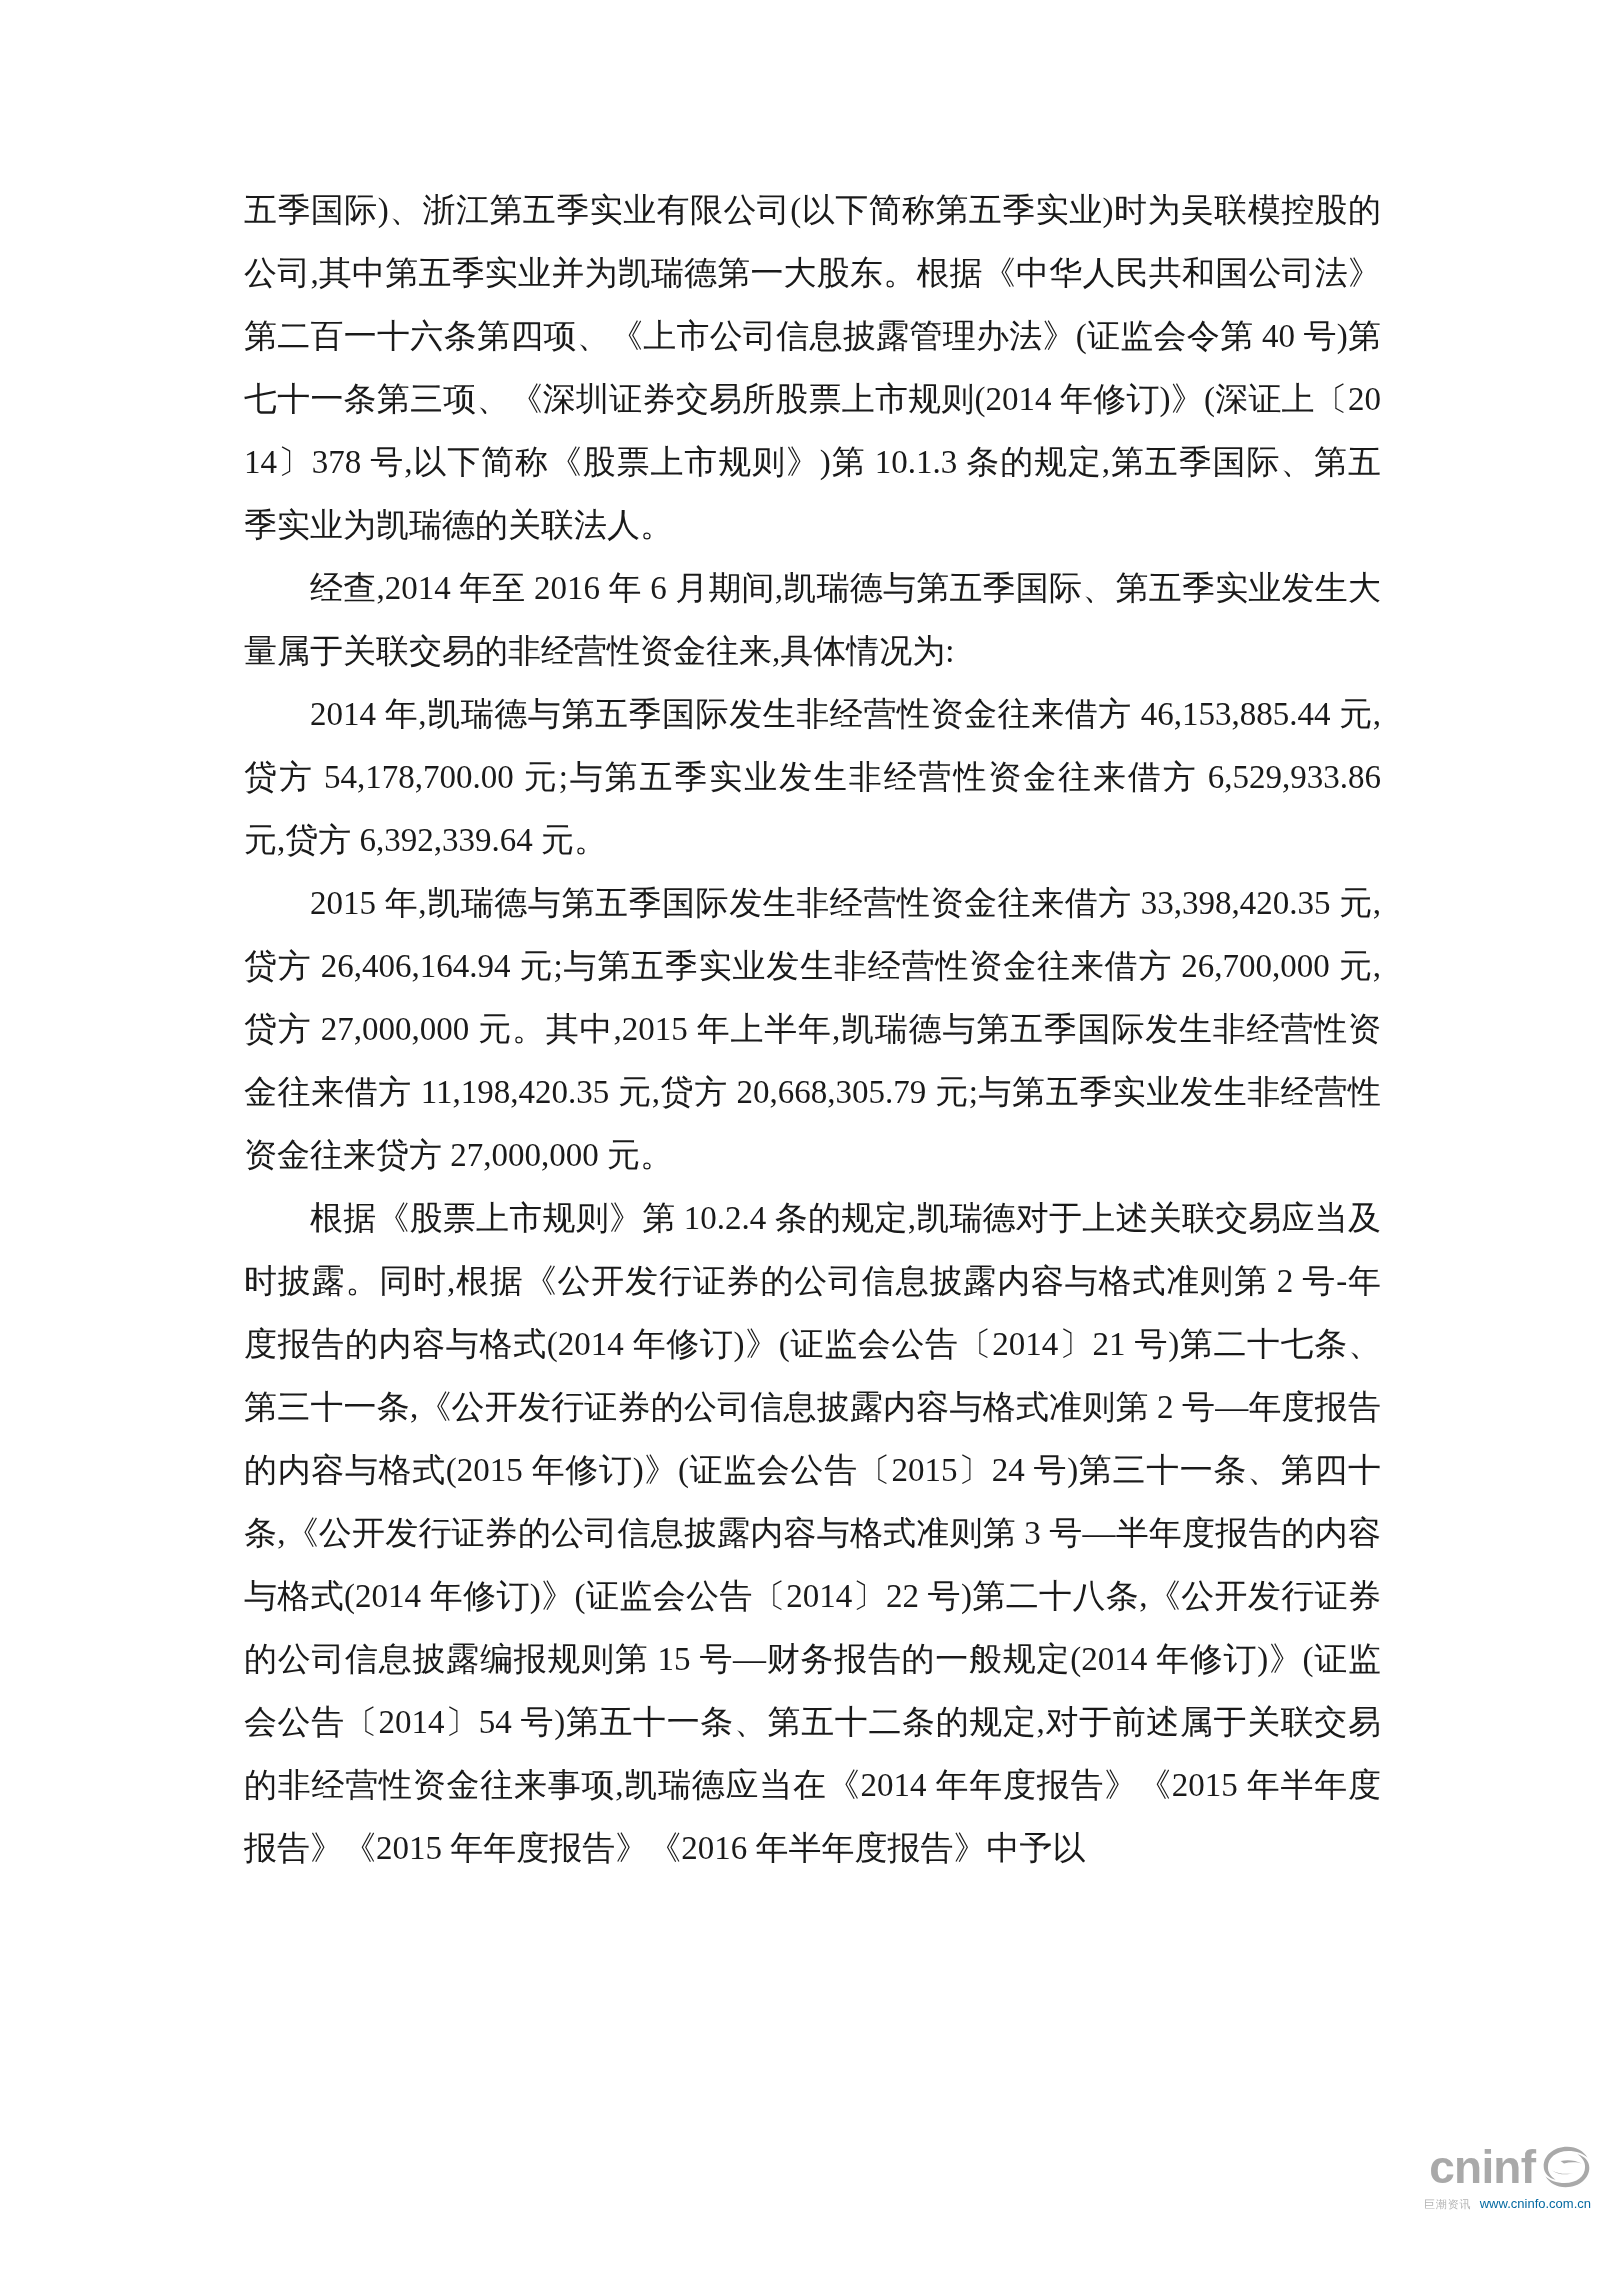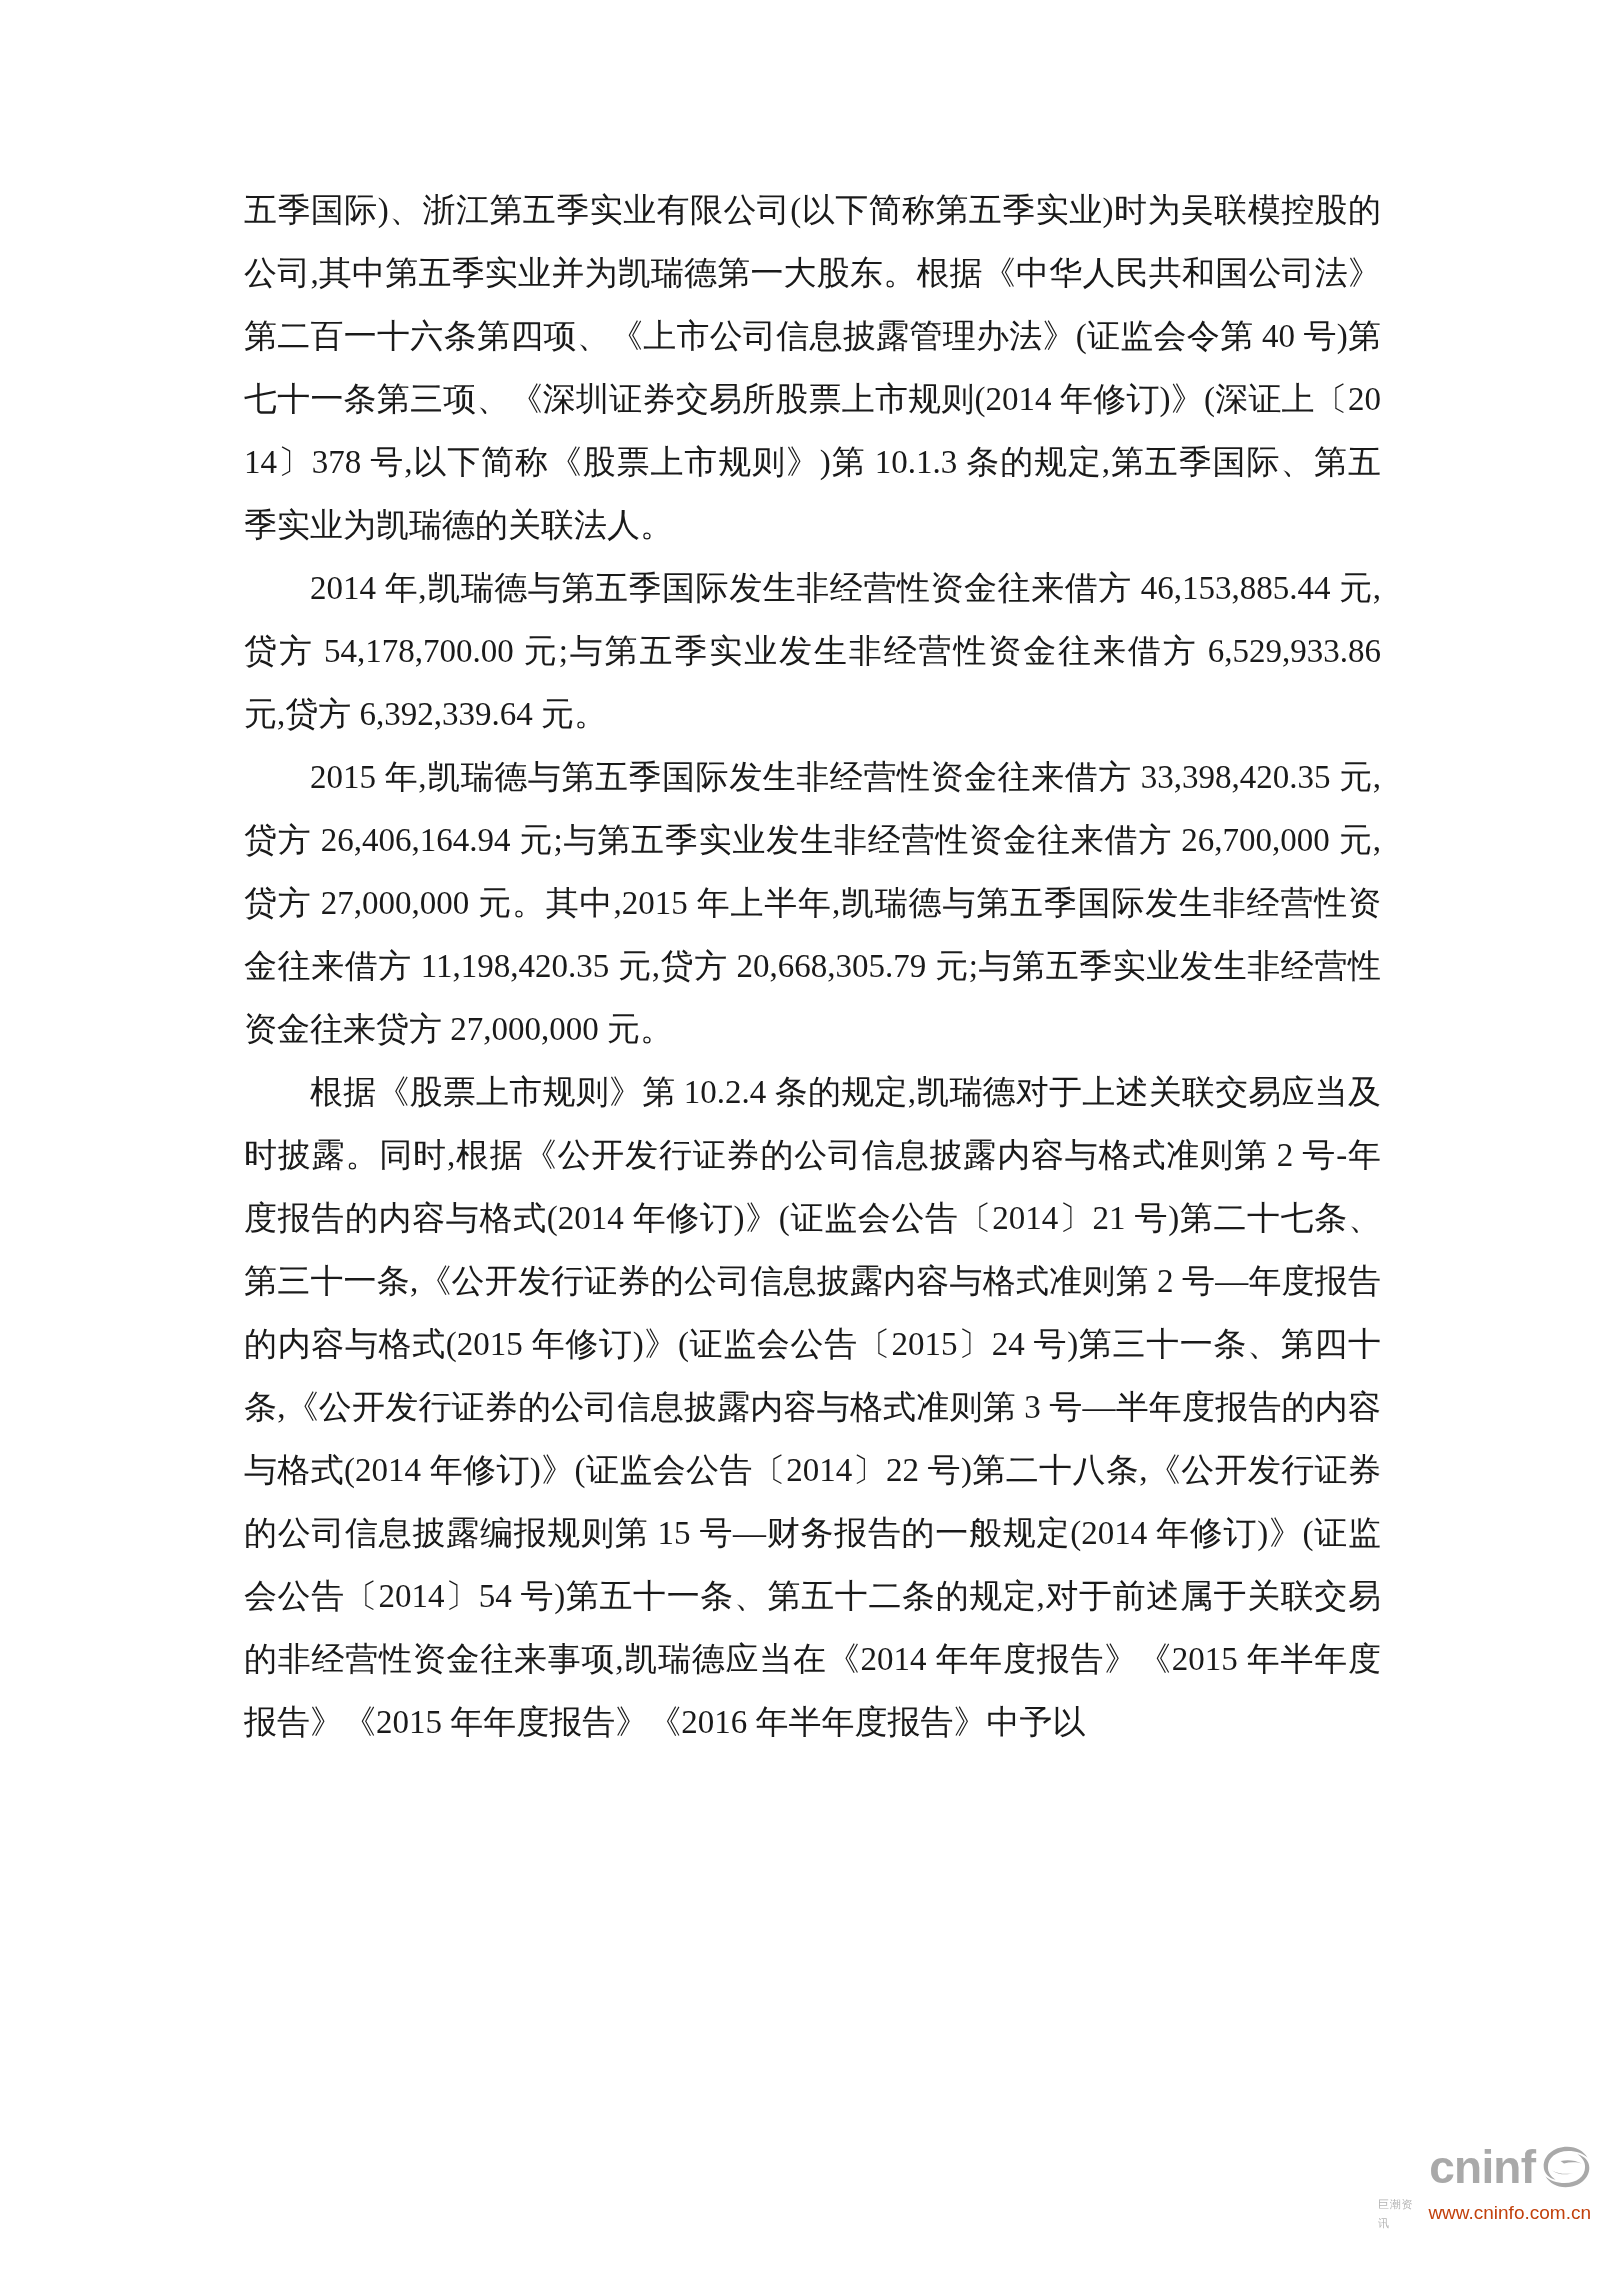--- a/index.html
+++ b/index.html
@@ -82,33 +82,34 @@
   }
   .wm-cn {
     font-family: "Liberation Sans", sans-serif;
     font-size: 11px;
     line-height: 18.6px;
     color: #b3b3b3;
     letter-spacing: 0.8px;
   }
   .wm-url {
     font-family: "Liberation Sans", sans-serif;
-    font-size: 19px;
+    font-size: 13px;
     line-height: 18.6px;
-    color: #c2410c;
+    color: #0369a1;
     letter-spacing: 0px;
   }
 </style>
 </head>
 <body>
 
 <div class="page">
 
   <div class="content">
     <p class="para">五季国际)、浙江第五季实业有限公司(以下简称第五季实业)时为吴联模控股的公司,其中第五季实业并为凯瑞德第一大股东。根据《中华人民共和国公司法》第二百一十六条第四项、《上市公司信息披露管理办法》(证监会令第 40 号)第七十一条第三项、《深圳证券交易所股票上市规则(2014 年修订)》(深证上〔2014〕378 号,以下简称《股票上市规则》)第 10.1.3 条的规定,第五季国际、第五季实业为凯瑞德的关联法人。</p>
+    <p class="para indent">经查,2014 年至 2016 年 6 月期间,凯瑞德与第五季国际、第五季实业发生大量属于关联交易的非经营性资金往来,具体情况为:</p>
     <p class="para indent">2014 年,凯瑞德与第五季国际发生非经营性资金往来借方 46,153,885.44 元,贷方 54,178,700.00 元;与第五季实业发生非经营性资金往来借方 6,529,933.86 元,贷方 6,392,339.64 元。</p>
     <p class="para indent">2015 年,凯瑞德与第五季国际发生非经营性资金往来借方 33,398,420.35 元,贷方 26,406,164.94 元;与第五季实业发生非经营性资金往来借方 26,700,000 元,贷方 27,000,000 元。其中,2015 年上半年,凯瑞德与第五季国际发生非经营性资金往来借方 11,198,420.35 元,贷方 20,668,305.79 元;与第五季实业发生非经营性资金往来贷方 27,000,000 元。</p>
     <p class="para indent">根据《股票上市规则》第 10.2.4 条的规定,凯瑞德对于上述关联交易应当及时披露。同时,根据《公开发行证券的公司信息披露内容与格式准则第 2 号-年度报告的内容与格式(2014 年修订)》(证监会公告〔2014〕21 号)第二十七条、第三十一条,《公开发行证券的公司信息披露内容与格式准则第 2 号—年度报告的内容与格式(2015 年修订)》(证监会公告〔2015〕24 号)第三十一条、第四十条,《公开发行证券的公司信息披露内容与格式准则第 3 号—半年度报告的内容与格式(2014 年修订)》(证监会公告〔2014〕22 号)第二十八条,《公开发行证券的公司信息披露编报规则第 15 号—财务报告的一般规定(2014 年修订)》(证监会公告〔2014〕54 号)第五十一条、第五十二条的规定,对于前述属于关联交易的非经营性资金往来事项,凯瑞德应当在《2014 年年度报告》《2015 年半年度报告》《2015 年年度报告》《2016 年半年度报告》中予以</p>
   </div>
 
   <div class="watermark">
     <div class="wm-row">
       <span class="wm-text">cninf</span>
       <span class="wm-mark">
         <svg viewBox="0 0 58 54" width="49" height="46" aria-hidden="true">

